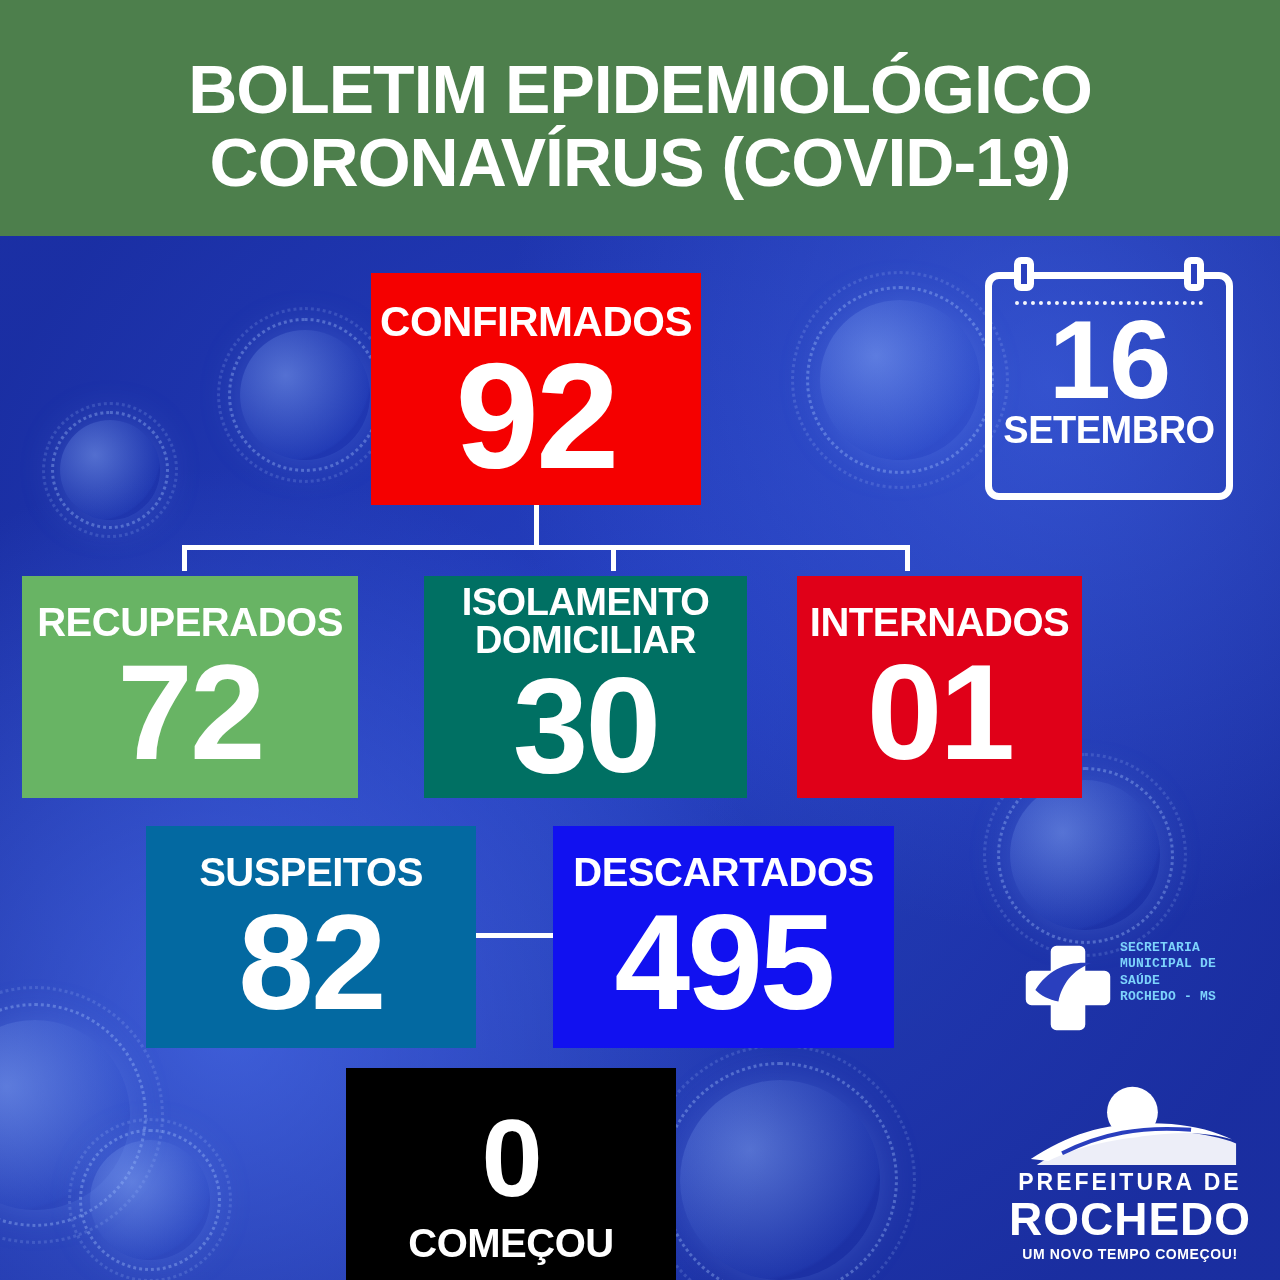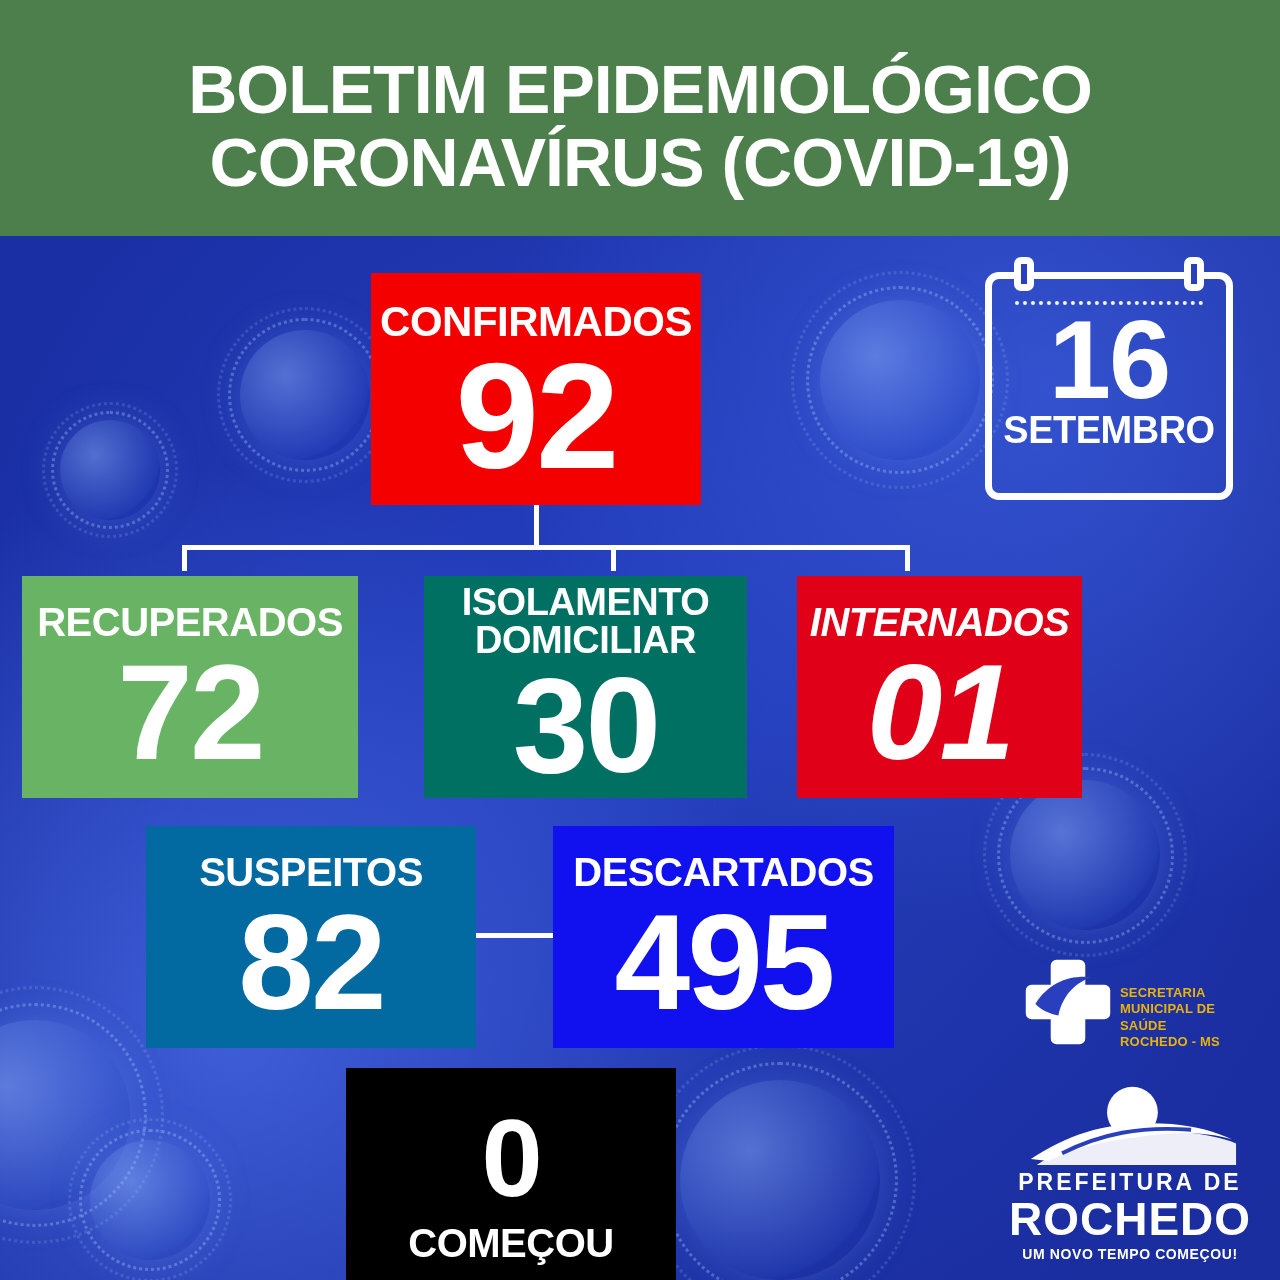--- a/index.html
+++ b/index.html
@@ -97,21 +97,20 @@
   #card-isolamento {
     left: 424px; top: 569px; width: 323px; height: 222px;
     background: #007063;
   }
   #card-isolamento .label { font-size: 38px; }
   #card-isolamento .value { font-size: 136px; margin-top: 2px; }
 
   #card-internados {
     left: 797px; top: 569px; width: 285px; height: 222px;
     background: #e00018;
-    font-style: italic;
   }
   #card-internados .label { font-size: 40px; margin-top: 6px; }
   #card-internados .value { font-size: 136px; margin-top: 6px; }
 
   #card-suspeitos {
     left: 146px; top: 819px; width: 330px; height: 222px;
     background: #0369a1;
   }
   #card-suspeitos .label { font-size: 40px; margin-top: 6px; }
   #card-suspeitos .value { font-size: 136px; margin-top: 6px; }
@@ -182,22 +181,23 @@
     letter-spacing: -0.5px;
     margin-top: -4px;
   }
 
   
   #logo-saude {
     position: absolute;
     left: 1020px; top: 940px;
     width: 232px; height: 110px;
     display: flex;
-    align-items: flex-end;
-    color: #eab308;
+    align-items: flex-start;
+    color: #7dd3fc;
+    font-family: Liberation Mono, monospace;
   }
   #logo-saude .cross-wrap { width: 96px; height: 96px; position: relative; flex: 0 0 auto; }
   #logo-saude .txt { margin-left: 4px; line-height: 1.25; }
   #logo-saude .txt .l1 { font-size: 13px; font-weight: bold; letter-spacing: 0.2px; }
   #logo-saude .txt .l2 { font-size: 13px; font-weight: bold; letter-spacing: 0.2px; }
 
   #logo-prefeitura {
     position: absolute;
     left: 1005px; top: 1075px;
     width: 250px; height: 200px;

